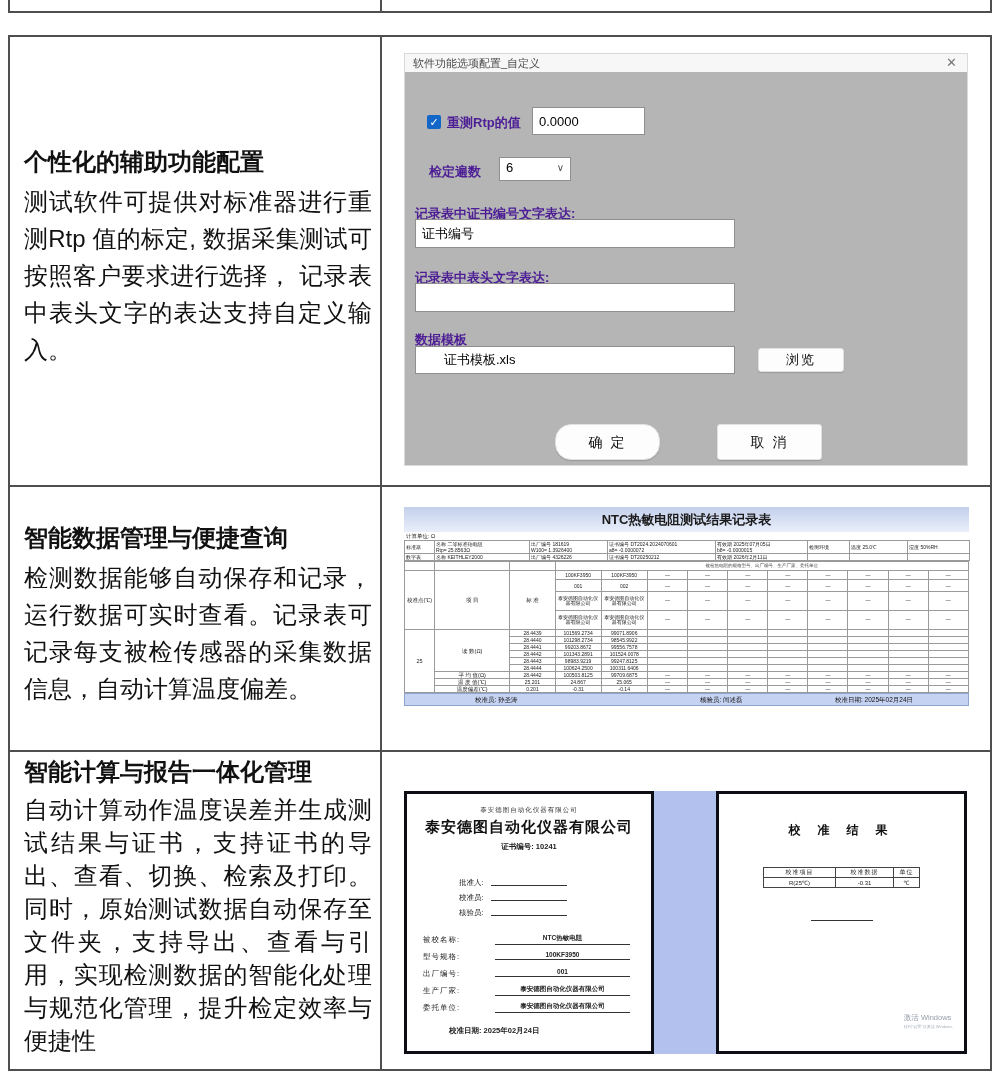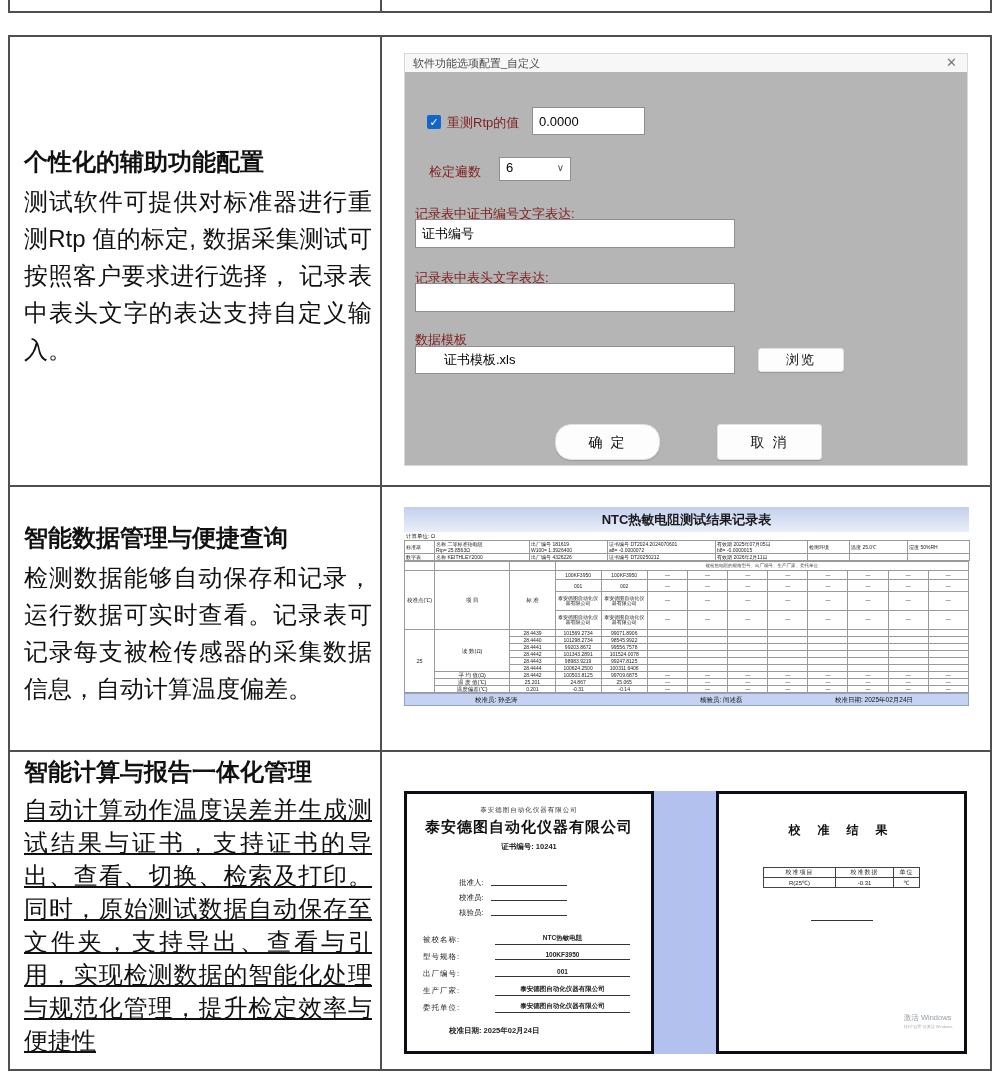--- a/index.html
+++ b/index.html
@@ -10,30 +10,30 @@
   #partial-top-row { position:absolute; left:8px; top:-14px; width:984px; height:27px; border:2px solid #4f4f4f; background:#fff; }
   #partial-top-divider { position:absolute; left:370px; top:0; width:2px; height:100%; background:#4f4f4f; }
 
   #feature-table { position:absolute; left:8px; top:35px; width:984px; height:1036px; border:2px solid #4f4f4f; background:#fff; }
   .h-divider { position:absolute; left:0; width:100%; height:2px; background:#4f4f4f; }
   #v-divider { position:absolute; left:370px; top:0; width:2px; height:100%; background:#4f4f4f; }
   .frow { position:absolute; left:0; width:980px; }
   .left-cell { position:absolute; left:0; top:0; width:370px; height:100%; display:flex; flex-direction:column; justify-content:center; padding:0 8px 10px 14px; }
   .feat-heading { font-size:24px; font-weight:bold; color:#111; line-height:34px; margin-bottom:4px; }
   .feat-body { font-size:24px; color:#111; line-height:37px; text-align:justify; }
-  .frow3 .feat-body { line-height:33px;text-decoration:underline; }
+  .frow3 .feat-body { line-height:33px; }
   .right-cell { position:absolute; left:372px; top:0; width:608px; height:100%; }
 
   
   #dialog { position:absolute; left:23px; top:17px; width:562px; height:411px; box-shadow:0 0 0 1px #d9d9d9; }
   #dialog-titlebar { position:absolute; left:0; top:0; width:100%; height:18px; background:#f7f7f7; display:flex; align-items:center; }
   #dialog-title { font-size:11px; color:#4a4a4a; padding-left:8px; }
   #dialog-close { position:absolute; right:10px; top:1px; font-size:13px; color:#777; cursor:default; }
   #dialog-body { position:absolute; left:0; top:18px; width:100%; height:393px; background:#b5b5b5; }
-  .dlg-label { position:absolute; font-size:13px; font-weight:400; color:#7f1d1d; }
+  .dlg-label { position:absolute; font-size:13px; font-weight:700; color:#4c1d95; }
   .dlg-input { position:absolute; background:#fff; border:1px solid #8f8f8f; font-size:13px; color:#000; padding:0 6px; font-family:"Liberation Sans",sans-serif; }
   #dlg-checkbox { position:absolute; left:22px; top:43px; width:14px; height:14px; background:#1266c8; border-radius:2px; color:#fff; font-size:11px; line-height:14px; text-align:center; }
   #dlg-check-label { left:42px; top:42px; }
   #dlg-rtp-input { left:127px; top:35px; width:113px; height:28px; }
   #dlg-pass-label { left:24px; top:91px; }
   #dlg-pass-select { position:absolute; left:94px; top:85px; width:72px; height:24px; background:#fff; border:1px solid #8f8f8f; font-size:13px; padding:2px 6px; color:#000; }
   #dlg-pass-chevron { position:absolute; right:6px; top:4px; font-size:10px; color:#555; }
   #dlg-certno-label { left:10px; top:133px; }
   #dlg-certno-input { left:10px; top:147px; width:320px; height:29px; }
   #dlg-header-label { left:10px; top:197px; }

